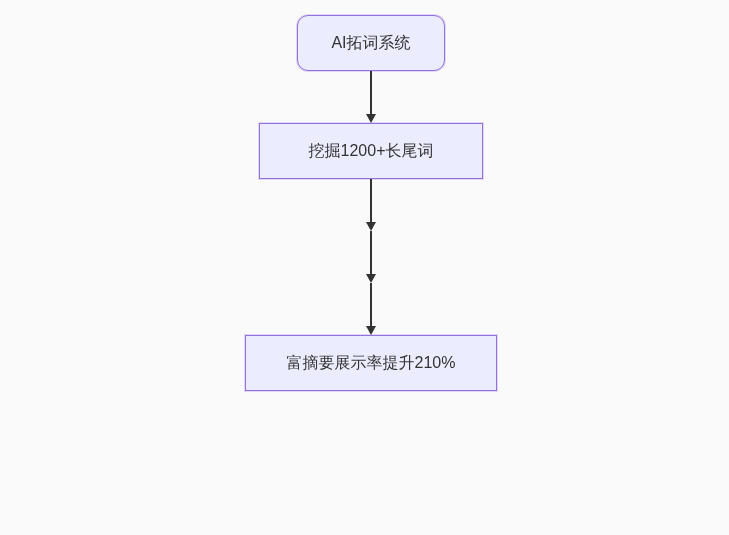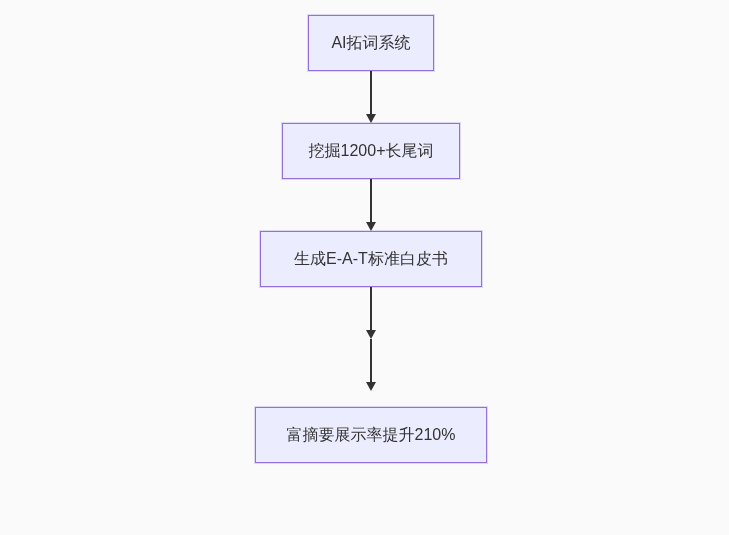--- a/index.html
+++ b/index.html
@@ -37,25 +37,25 @@
     align-items:center;
     justify-content:center;
     box-shadow:0 0 0 1px rgba(147,112,219,0.25);
   }
   .node-label{
     font-size:16px;
     color:var(--text);
     white-space:nowrap;
     line-height:1;
   }
-  .n1{width:126px;}
-  .n2{width:178px;}
+  .n1{width:148px;border-radius:11px;}
+  .n2{width:224px;}
   .n3{width:222px;}
   .n4{width:215px;}
-  .n5{width:232px;margin-top:16px;}
+  .n5{width:252px;}
   .edge{
     position:relative;
     width:12px;
     height:52px;
   }
   .edge-line{
     position:absolute;
     left:50%;
     top:0;
     bottom:7px;
@@ -92,23 +92,20 @@
 
     <div class="node n2">
       <span class="node-label">挖掘1200+长尾词</span>
     </div>
 
     <div class="edge">
       <span class="edge-line"></span>
       <span class="edge-head"></span>
     </div>
 
-    <div class="node n3">
-      <span class="node-label">生成E-A-T标准白皮书</span>
-    </div>
 
     <div class="edge">
       <span class="edge-line"></span>
       <span class="edge-head"></span>
     </div>
 
 
     <div class="edge">
       <span class="edge-line"></span>
       <span class="edge-head"></span>

